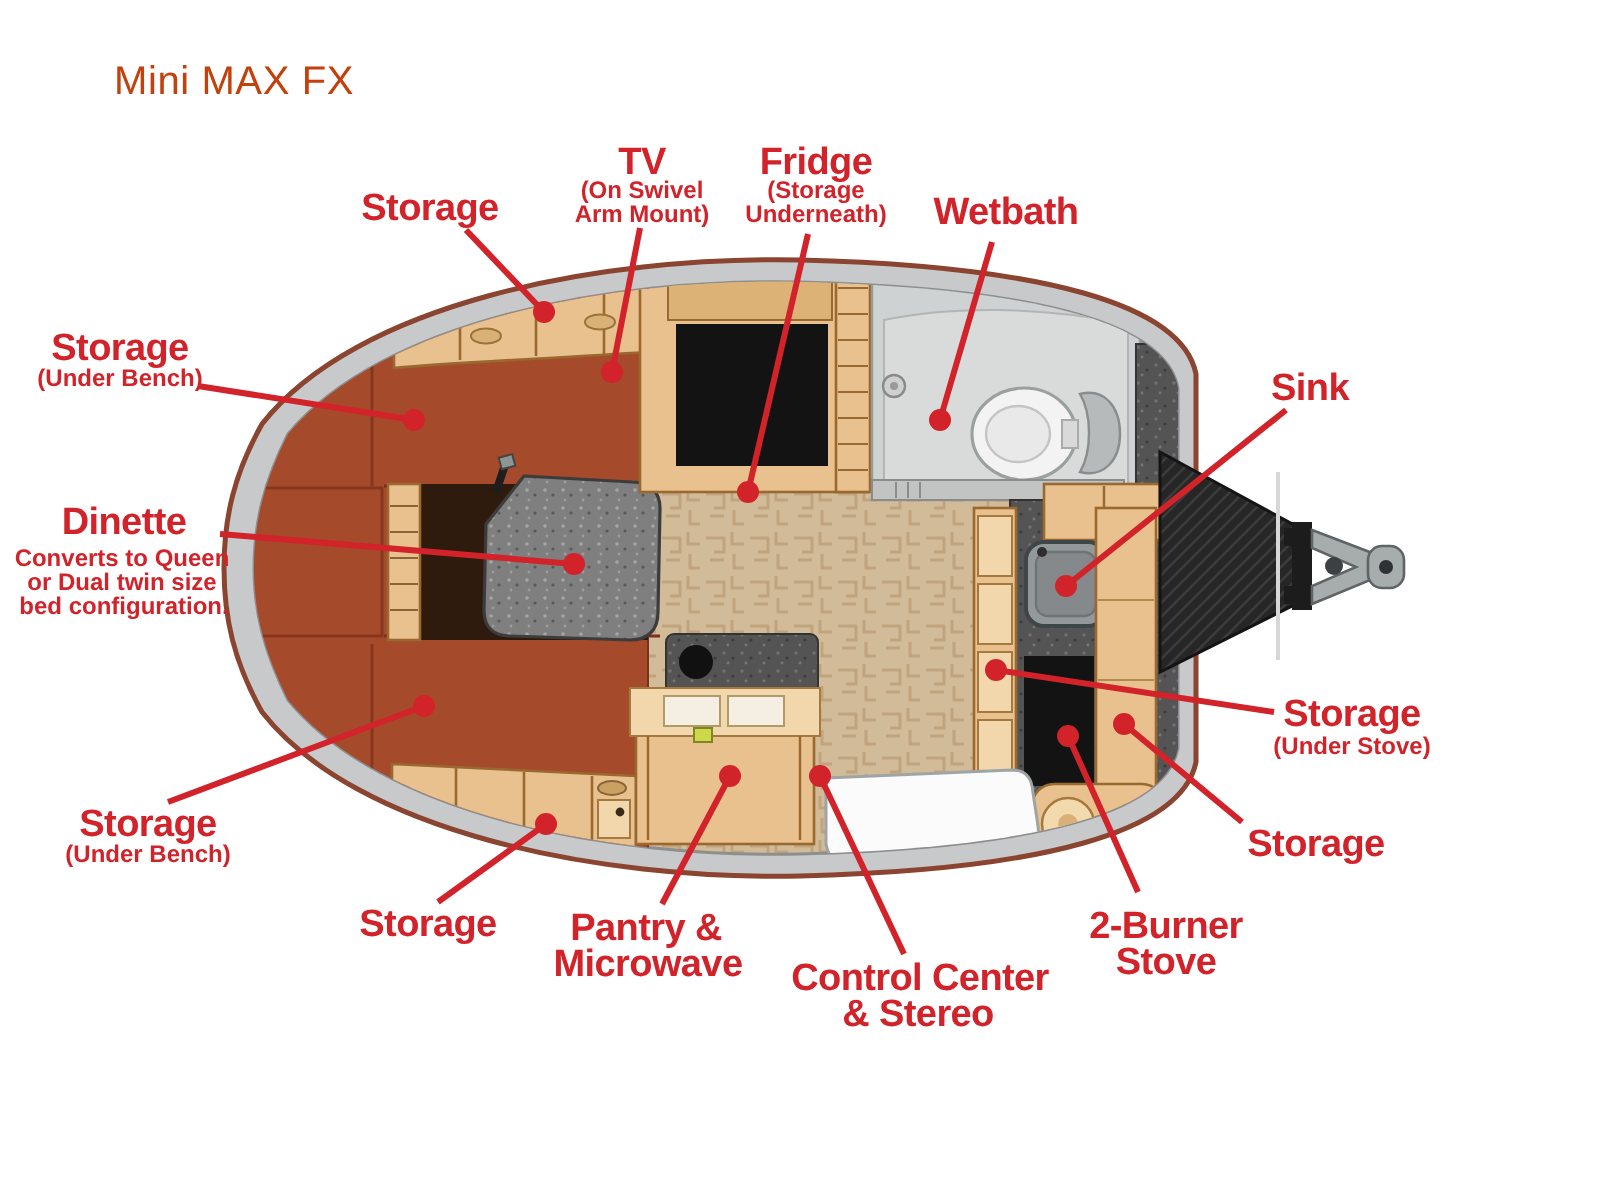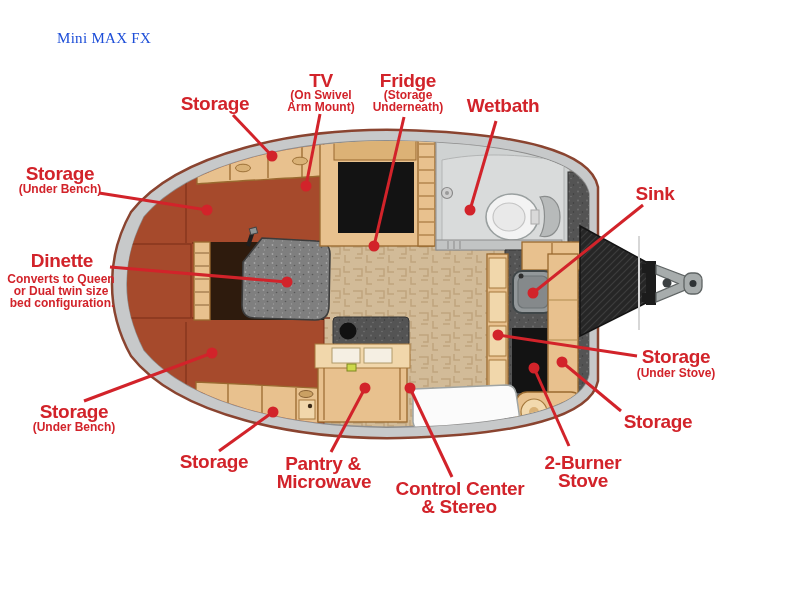--- a/index.html
+++ b/index.html
@@ -1,19 +1,19 @@
 <!DOCTYPE html>
 <html style="--label-red: #d2232a; --bench-rust: #a64a2c; --wood-light: #e8c18e; --floor-tan: #d2bb98; --counter-dark: #545454; --shell-gray: #c7c9ca;"><head>
 <meta charset="utf-8">
 <style>
   html,body{margin:0;padding:0;background:#ffffff;}
   #stage{position:relative;width:800px;height:600px;background:#ffffff;overflow:hidden;
          font-family:"Liberation Sans",sans-serif;}
-  #plan-title{position:absolute;left:57px;top:30px;font-family:Liberation Serif, serif;
-              font-size:15px;color:#1d4ed8;letter-spacing:.3px;}
+  #plan-title{position:absolute;left:57px;top:30px;font-family:Liberation Sans, sans-serif;
+              font-size:20px;color:#c2410c;letter-spacing:.3px;}
   svg{position:absolute;left:0;top:0;}
   .lbl{font-family:"Liberation Sans",sans-serif;font-weight:bold;font-size:19px;
        letter-spacing:-.3px;fill:var(--label-red,#d2232a);}
   .sub{font-family:"Liberation Sans",sans-serif;font-weight:bold;font-size:12px;
        fill:var(--label-red,#d2232a);}
   .callout-line{stroke:var(--label-red,#d2232a);stroke-width:3;fill:none;}
   .callout-dot{fill:var(--label-red,#d2232a);}
   .shellbase{fill:var(--shell-gray,#c7c9ca);}
   .floorbase{fill:var(--floor-tan,#d2bb98);}
   .counterbase{fill:var(--counter-dark,#545454);}

